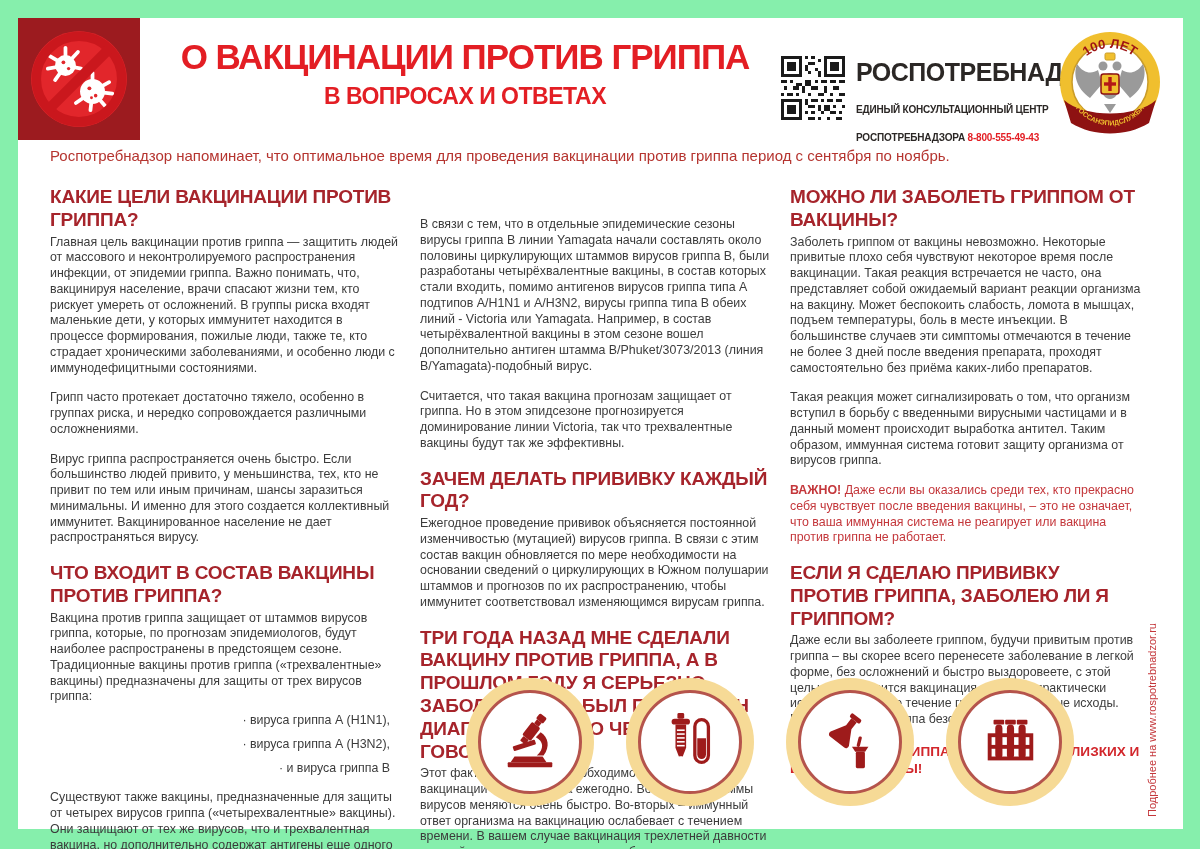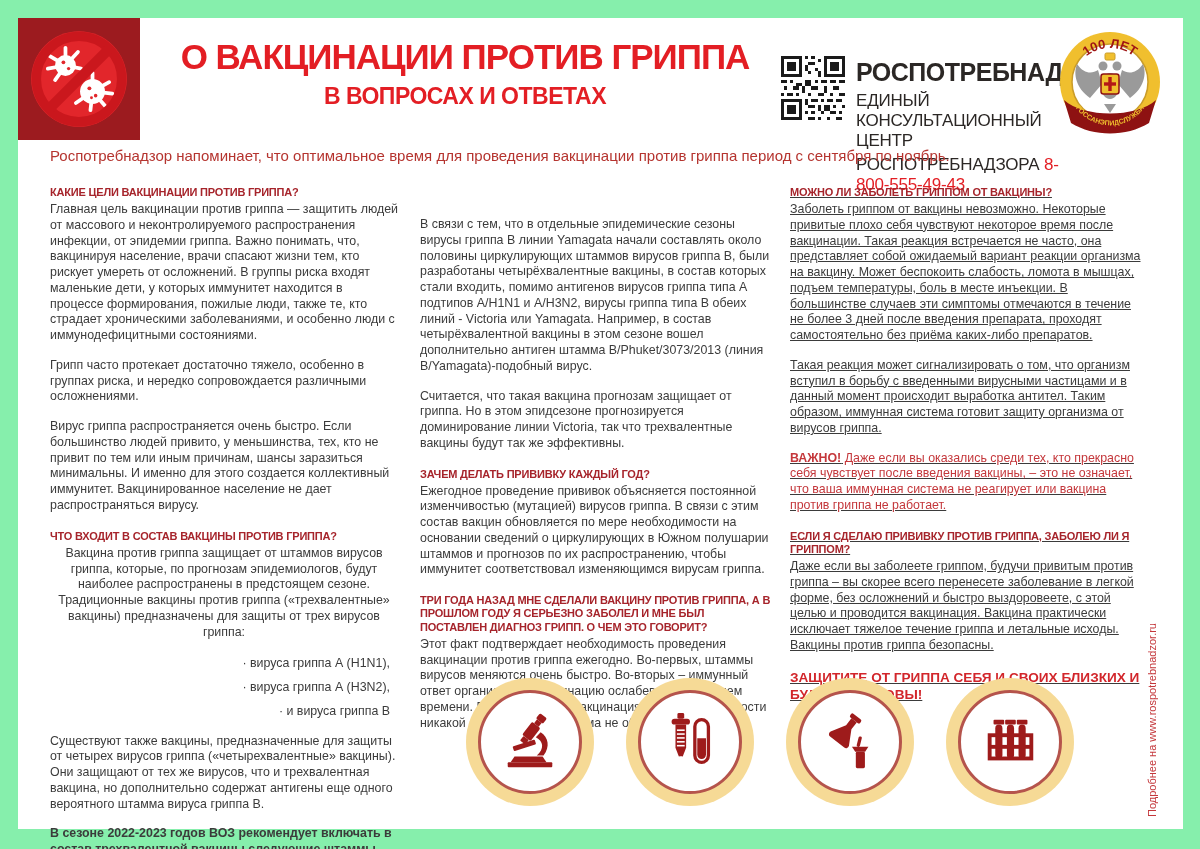--- a/index.html
+++ b/index.html
@@ -15,39 +15,39 @@
   .virus-badge{position:absolute;left:18px;top:18px;width:122px;height:122px;background:#9C1B1F;
     display:flex;align-items:center;justify-content:center;}
   .virus-badge svg{width:104px;height:104px;}
   .title-wrap{position:absolute;left:150px;top:38px;width:630px;text-align:center;}
   .title{font-size:35px;font-weight:bold;color:#E31E24;letter-spacing:-1px;line-height:1.1;}
   .subtitle{font-size:23px;font-weight:bold;color:#E31E24;letter-spacing:-0.5px;margin-top:6px;}
 
   .qr{position:absolute;left:781px;top:56px;width:64px;height:64px;}
   .org{position:absolute;left:856px;top:58px;width:230px;}
   .org-name{font-size:25px;font-weight:bold;color:#2B2725;letter-spacing:-0.5px;}
-  .org-sub{font-size:17px;font-weight:normal;color:#2B2725;margin-top:4px;letter-spacing:-0.2px;}
+  .org-sub{font-size:10px;font-weight:bold;color:#2B2725;margin-top:17px;letter-spacing:-0.2px;}
   .org-sub:first-of-type{margin-top:9px;}
   .phone{color:#E31E24;}
 
   .emblem{position:absolute;left:1056px;top:24px;width:108px;height:118px;}
 
   .intro{position:absolute;left:50px;top:147px;width:1095px;
     font-size:15px;color:#B5342F;}
 
   
   .col{position:absolute;top:186px;font-size:12.4px;line-height:1.27;color:#3B3B3B;}
   .col1{left:50px;width:348px;}
   .col2{left:420px;width:352px;margin-top:31px;}
-  .col3{left:790px;width:352px;text-decoration:underline;}
-  .sec-h{font-size:11px;font-weight:bold;color:#A6242B;letter-spacing:-0.2px;
+  .col3{left:790px;width:352px;}
+  .sec-h{font-size:19px;font-weight:bold;color:#A6242B;letter-spacing:-0.2px;
     margin:16px 0 3px 0;line-height:1.2;}
   .sec-h.first{margin-top:0;}
   .para{margin:0 0 14px 0;}
-  .para.tight{margin-bottom:16px;text-align:center;}
+  .para.tight{margin-bottom:8px;}
   .lead{font-weight:bold;}
   .red-para{color:#C4373B;}
   .red-para .lead{color:#C4373B;}
   .list-line{margin:8px;text-align:right;}
   .final-h{font-size:13.6px;font-weight:bold;color:#D2262B;margin-top:16px;line-height:1.25;}
 
   
   .icons-row{position:absolute;left:466px;top:678px;width:680px;display:flex;gap:32px;}
   .badge-circle{width:128px;height:128px;border-radius:50%;background:#F6DA96;
     display:flex;align-items:center;justify-content:center;}

